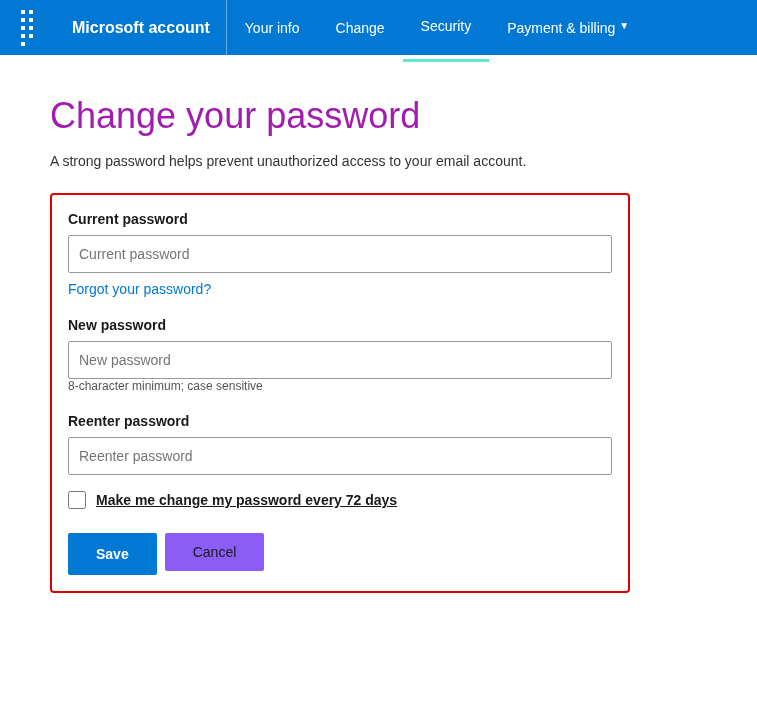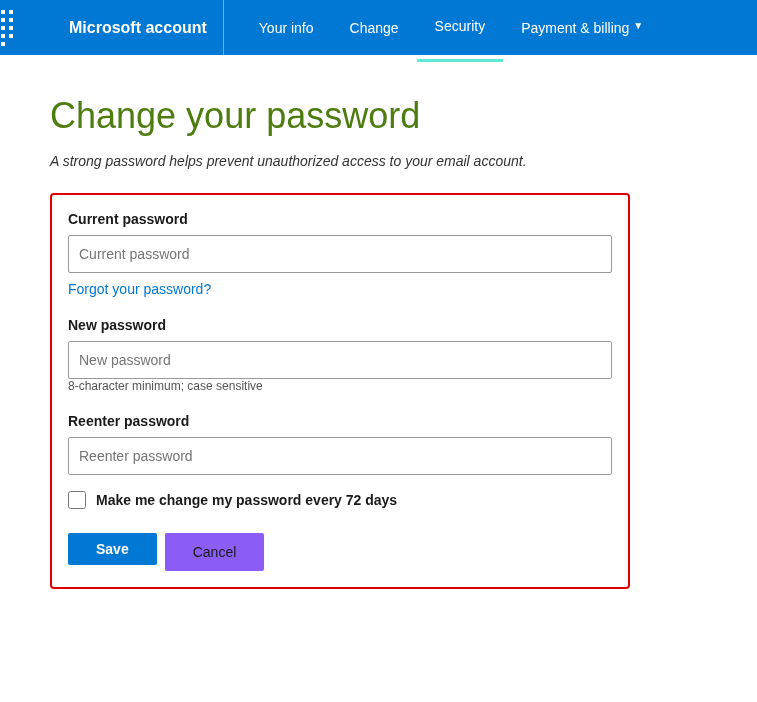--- a/index.html
+++ b/index.html
@@ -14,22 +14,22 @@
       width: 757px;
       min-height: 702px;
     }
 
     
     .topnav {
       background-color: #0078d4;
       display: flex;
       align-items: center;
       height: 55px;
-      padding: 0 0;
-      gap: 17px;
+      padding: 0 20px;
+      gap: 0;
     }
 
     .nav-grid-icon {
       color: white;
       font-size: 18px;
       margin-right: 16px;
       cursor: pointer;
       display: flex;
       align-items: center;
       gap: 2px;
@@ -90,29 +90,28 @@
     }
 
     
     .main-content {
       padding: 40px 50px;
     }
 
     .page-title {
       font-size: 36px;
       font-weight: 300;
-      color: #4d7c0f;
+      color: #a21caf;
       margin-bottom: 16px;
     }
 
     .page-subtitle {
       font-size: 14px;
       color: #333;
       margin-bottom: 24px;
-      font-style: italic;
     }
 
     
     .form-box {
       border: 2px solid #e00000;
       border-radius: 4px;
       padding: 16px;
       max-width: 580px;
     }
 
@@ -165,39 +164,40 @@
       border: 1px solid #666;
       cursor: pointer;
       accent-color: #0078d4;
       flex-shrink: 0;
     }
 
     .checkbox-label {
       font-size: 14px;
       font-weight: 600;
       color: #1a1a1a;
+      text-decoration: underline;
     }
 
     
     .button-row {
       display: flex;
       gap: 8px;
       margin-top: 8px;
     }
 
     .btn-save {
       background-color: #0078d4;
       color: white;
       border: none;
       padding: 8px 28px;
       font-size: 14px;
       font-weight: 600;
       cursor: pointer;
       border-radius: 2px;
-      height: 32px;
+      height: 42px;
     }
 
     .btn-cancel {
       background-color: #8b5cf6;
       color: #1a1a1a;
       border: none;
       padding: 8px 28px;
       font-size: 14px;
       cursor: pointer;
       border-radius: 2px;

